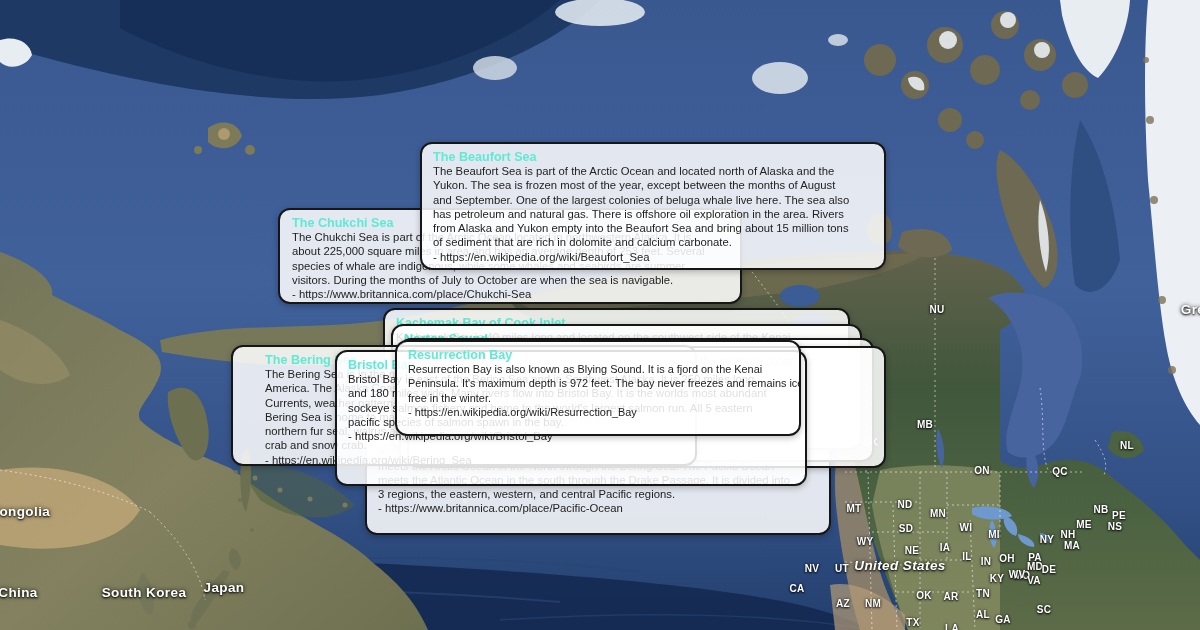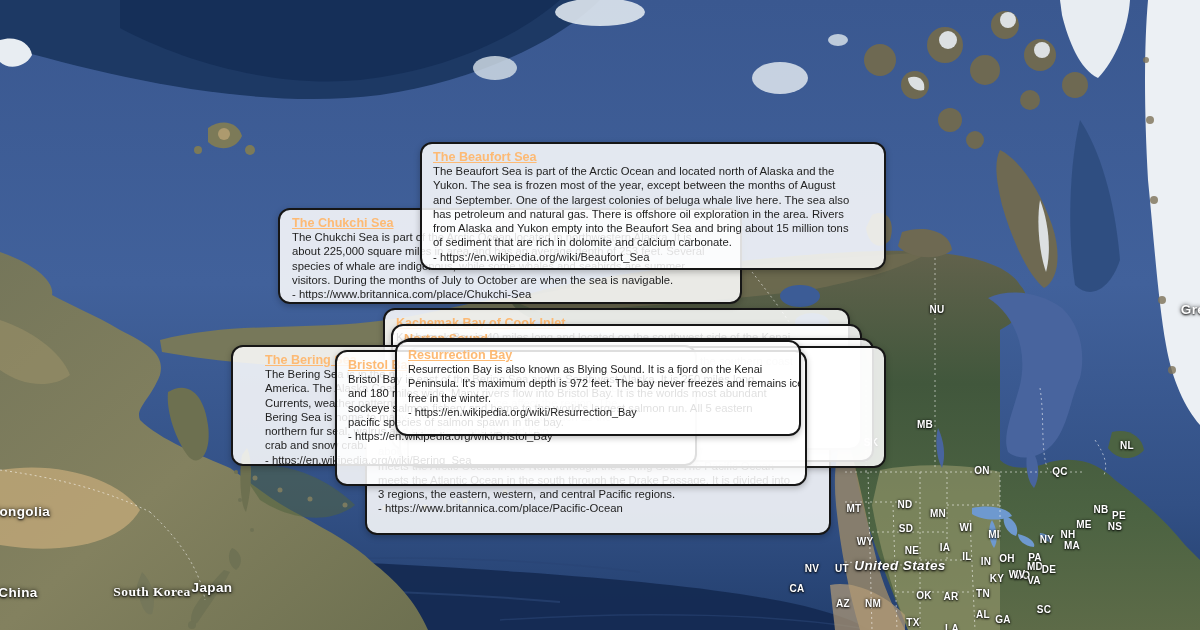--- a/index.html
+++ b/index.html
@@ -9,21 +9,21 @@
   #map{position:absolute;left:0;top:0;width:1200px;height:630px;}
   #labels{position:absolute;inset:0;pointer-events:none;}
   .map-label{position:absolute;transform:translate(-50%,-50%);color:#fff;font-weight:bold;
      white-space:nowrap;text-shadow:0 1px 2px rgba(0,0,0,.9),0 0 3px rgba(0,0,0,.8);}
   .map-label.sm{font-size:10px;letter-spacing:.3px;}
   .map-label.lg{font-size:13.5px;letter-spacing:.4px;text-shadow:0 1px 2px rgba(0,0,0,.95),0 0 4px rgba(0,0,0,.85);}
   
   .card{position:absolute;background:rgba(255,255,255,.86);border:2px solid #161616;
         border-radius:12px;padding:6px 11px;box-sizing:border-box;overflow:hidden;
         box-shadow:0 2px 6px rgba(0,0,0,.25);}
-  .card-title{font-size:12.6px;font-weight:bold;color:#fdba74;line-height:14px;white-space:pre;text-decoration:underline;}
+  .card-title{font-size:12.6px;font-weight:bold;color:#5eead4;line-height:14px;white-space:pre;}
   .card-body{font-size:11.3px;color:#222;line-height:14.3px;white-space:pre;}
   .card-beaufort{left:420px;top:142px;width:466px;height:128px;z-index:10;}
   .card-chukchi{left:278px;top:208px;width:464px;height:96px;z-index:9;padding-left:12px;}
   .card-kachemak{left:383px;top:308px;width:467px;height:129px;z-index:2;}
   .card-norton{left:391px;top:324px;width:471px;height:126px;z-index:3;}
   .card-princewilliam{left:399px;top:338px;width:475px;height:124px;z-index:4;}
   .card-gulf{left:407px;top:346px;width:479px;height:122px;z-index:5;}
   .card-bering{left:231px;top:345px;width:466px;height:121px;z-index:6;padding-left:32px;}
   .card-bristol{left:335px;top:350px;width:472px;height:136px;z-index:7;}
   .card-resurrection{left:395px;top:340px;width:406px;height:96px;z-index:8;}
@@ -196,22 +196,22 @@
       <path d="M1000,475 L1000,540"></path>
         <path d="M1095,440 C1105,455 1108,465 1104,475"></path>
       <path d="M0,470 C60,478 110,492 150,512"></path>
         <path d="M150,512 C180,540 200,570 205,600"></path>
     </g>
   </svg>
 
   <div id="labels">
       <span class="map-label lg" style="left: 19px; top: 511px;">Mongolia</span>
       <span class="map-label lg" style="left: 18px; top: 592px;">China</span>
-      <span class="map-label lg" style="left: 152px; top: 592px; font-family: Liberation Serif, serif;">South Korea</span>
-      <span class="map-label lg" style="left: 212px; top: 587px;">Japan</span>
+      <span class="map-label lg" style="left: 144px; top: 592px;">South Korea</span>
+      <span class="map-label lg" style="left: 224px; top: 587px;">Japan</span>
       <span class="map-label lg" style="left: 900px; top: 565px; font-style: italic;">United States</span>
       <span class="map-label lg" style="left: 1216px; top: 309px;">Greenland</span>
       <span class="map-label sm" style="left: 937px; top: 309px;">NU</span>
       <span class="map-label sm" style="left: 925px; top: 424px;">MB</span>
       <span class="map-label sm" style="left: 871px; top: 442px;">SK</span>
       <span class="map-label sm" style="left: 982px; top: 470px;">ON</span>
       <span class="map-label sm" style="left: 1060px; top: 471px;">QC</span>
       <span class="map-label sm" style="left: 1127px; top: 445px;">NL</span>
       <span class="map-label sm" style="left: 1101px; top: 509px;">NB</span>
       <span class="map-label sm" style="left: 1119px; top: 515px;">PE</span>

